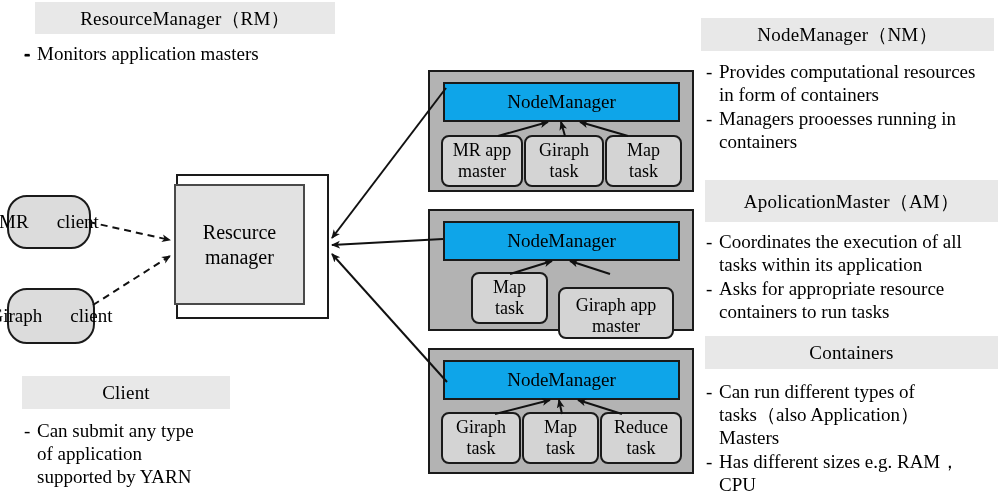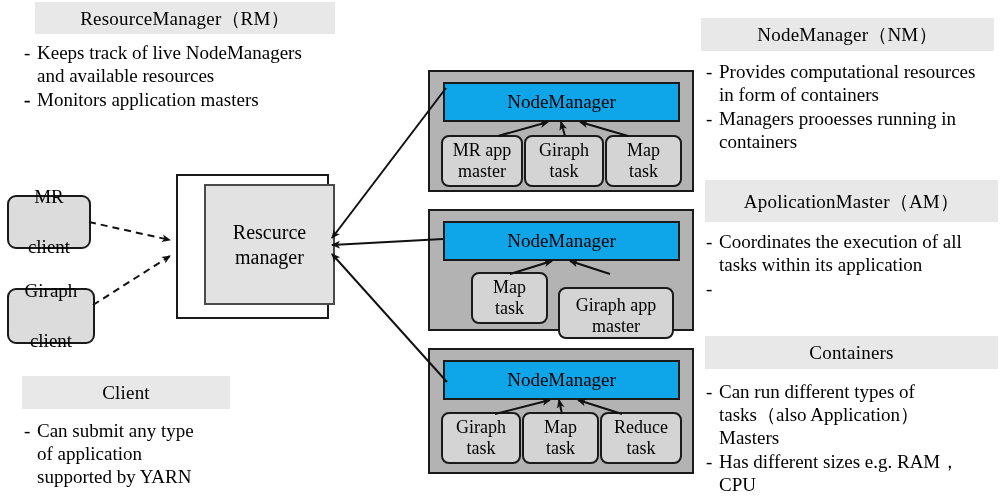--- a/index.html
+++ b/index.html
@@ -49,23 +49,23 @@
   .bullet-item .dash {
     position: absolute;
     left: 0;
     top: 0;
   }
   
   .client-box {
     position: absolute;
     background: #dcdcdc;
     border: 2px solid #1a1a1a;
-    border-radius: 9px;
-    display: flex;
-    flex-direction: column;
+    border-radius: 20px;
+    display: flex;
+    flex-direction: row;
     align-items: center;
     justify-content: center;
     font-size: 19px;
     line-height: 22px;
     text-align: center;
     gap: 28px;
   }
   
   .rm-outer {
     position: absolute;
@@ -123,22 +123,21 @@
   }
 </style>
 </head>
 <body>
 
 <div id="stage">
 
   <div class="panel-header" style="left:35px; top:2px; width:300px; height:32px;">ResourceManager（RM）</div>
 
   <div class="bullet-list" style="left:24px; top:41px; width:330px;">
-    <span class="bullet-item"><span class="dash">-</span><span>Keeps track of live NodeManagers
-and available resources</span></span>
+    <span class="bullet-item"><span class="dash">-</span></span>
     <span class="bullet-item"><span class="dash">-</span></span>
     <span class="bullet-item"><span class="dash">-</span><span>Monitors application masters</span></span>
   </div>
 
   <div class="client-box" style="left:7px; top:195px; width:80px; height:50px;">
     <span class="l1">MR</span>
     <span class="l2">client</span>
   </div>
 
   <div class="client-box" style="left:7px; top:288px; width:84px; height:52px;">
@@ -148,21 +147,21 @@
 
   <div class="panel-header" style="left:22px; top:376px; width:208px; height:33px;">Client</div>
 
   <div class="bullet-list" style="left:24px; top:419px; width:230px;">
     <span class="bullet-item"><span class="dash">-</span><span>Can submit any type
 of application
 supported by YARN</span></span>
   </div>
 
   <div class="rm-outer" style="left:176px; top:174px; width:149px; height:141px;"></div>
-  <div class="rm-inner" style="left:204px; top:184px; width:127px; height:117px;align-items:center;">
+  <div class="rm-inner" style="left:174px; top:184px; width:127px; height:117px;align-items:center;">
     <span class="l1">Rescurce</span>
     <span class="l2">manager</span>
   </div>
 
   <div class="nm-container" style="left:428px; top:70px; width:262px; height:118px;"></div>
   <div class="nm-title" style="left:443px; top:82px; width:233px; height:36px;">
     <span>NodeManager</span>
   </div>
   <div class="task-box" style="left:441px; top:135px; width:78px; height:48px;">
     <span class="l1">MR app</span>
@@ -212,21 +211,22 @@
     <span class="bullet-item"><span class="dash">-</span><span>Provides computational resources
 in form of containers</span></span>
     <span class="bullet-item"><span class="dash">-</span><span>Managers prooesses running in
 containers</span></span>
   </div>
 
   <div class="panel-header" style="left:705px; top:180px; width:293px; height:42px;">ApolicationMaster（AM）</div>
   <div class="bullet-list" style="left:706px; top:230px; width:294px;">
     <span class="bullet-item"><span class="dash">-</span><span>Coordinates the execution of all
 tasks within its application</span></span>
-    <span class="bullet-item"><span class="dash">-</span></span>
+    <span class="bullet-item"><span class="dash">-</span><span>Asks for appropriate resource
+containers to run tasks</span></span>
   </div>
 
   <div class="panel-header" style="left:705px; top:336px; width:293px; height:33px;">Containers</div>
   <div class="bullet-list" style="left:706px; top:380px; width:294px;">
     <span class="bullet-item"><span class="dash">-</span><span>Can run different types of
 tasks（also Application）
 Masters</span></span>
     <span class="bullet-item"><span class="dash">-</span><span>Has different sizes e.g. RAM，
 CPU</span></span>
   </div>

